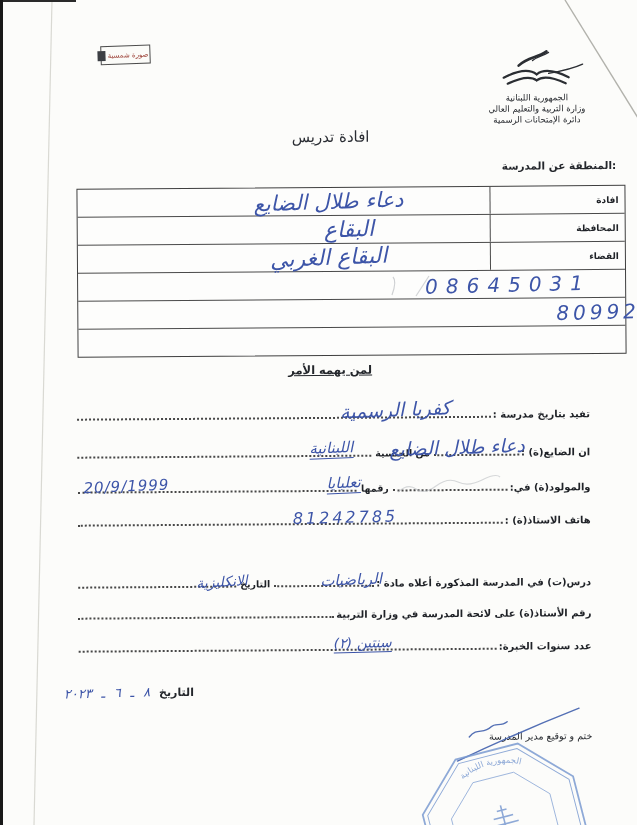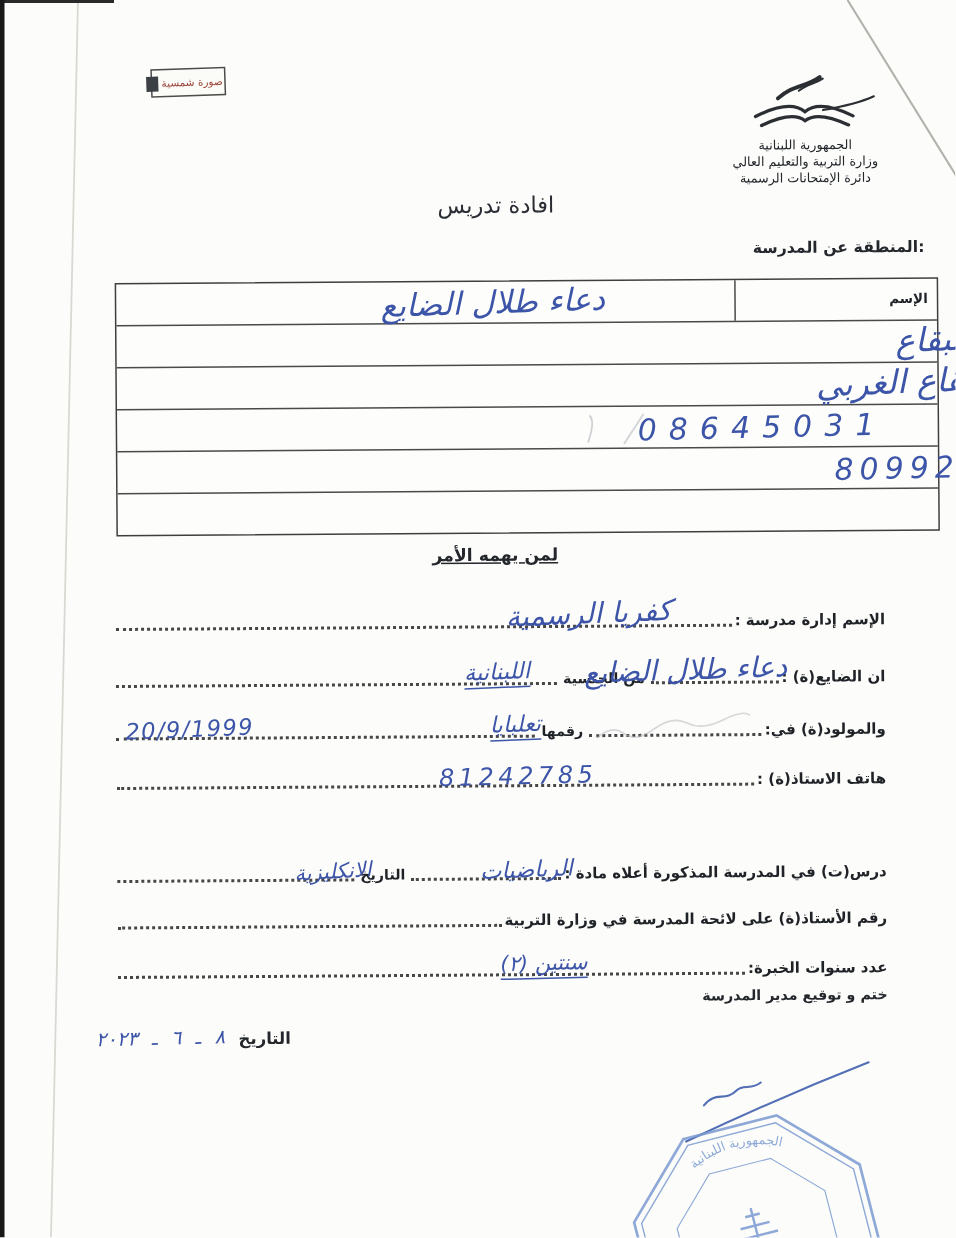--- a/index.html
+++ b/index.html
@@ -50,21 +50,21 @@
   .flines{position:absolute;left:75px;right:47px;top:0;height:825px;}
   .fline{position:absolute;left:0;right:0;height:22px;display:flex;align-items:flex-end;direction:rtl;}
   .flabel,.fmid{font-size:10px;font-weight:bold;white-space:nowrap;padding-bottom:1px;color:#1f2227;}
   .fmid{font-weight:bold;font-size:9.5px;padding:0 2px 1px;}
   .dots{flex:1 1 auto;border-bottom:2px dotted #474747;height:0;margin:0 2px 3px;position:relative;}
   .d85{flex:0 0 85px;} .d100{flex:0 0 100px;} .d115{flex:0 0 115px;}
   .ov{position:absolute;bottom:-4px;}
   .num{direction:ltr;font-style:italic;}
 
   
-  .footer-stamp-label{position:absolute;top:660px;right:47px;font-size:9.5px;font-weight:bold;}
+  .footer-stamp-label{position:absolute;top:732px;right:47px;font-size:9.5px;font-weight:normal;}
   .footer-date{position:absolute;top:684px;left:42px;width:150px;display:flex;direction:rtl;
     align-items:center;gap:9px;}
   .fd-label{font-size:11px;font-weight:bold;white-space:nowrap;}
   .fd-value{font-size:13px;word-spacing:5px;transform:rotate(-1deg);}
 
   .signature-svg{position:absolute;left:415px;top:700px;}
   .stamp-svg{position:absolute;left:405px;top:738px;}
 </style>
 </head>
 <body>
@@ -101,31 +101,33 @@
     <div class="lh-line">وزارة التربية والتعليم العالي</div>
     <div class="lh-line">دائرة الإمتحانات الرسمية</div>
   </div>
 
   <div class="title">افادة تدريس</div>
 
   <div class="sec-heading">المنطقة عن المدرسة:</div>
 
   <div class="info-table">
     <div class="trow">
-      <div class="tlabel">الإسم</div>
+      <div class="tlabel">افادة</div>
       <div class="tvalue">
         <span class="hw" style="font-size:21px;transform:translateX(45px) rotate(-1.5deg);">دعاء طلال الضايع</span>
       </div>
     </div>
     <div class="trow">
+      <div class="tlabel">المحافظة</div>
       <div class="tvalue">
         <span class="hw" style="font-size:22px;transform:translateX(65px) rotate(-2deg);">البقاع</span>
       </div>
     </div>
     <div class="trow">
+      <div class="tlabel">القضاء</div>
       <div class="tvalue">
         <span class="hw" style="font-size:22px;transform:translateX(45px) rotate(-2deg);">البقاع الغربي</span>
       </div>
     </div>
     <div class="trow">
       <div class="tvalue">
         <span class="hw num" style="font-size:20px;letter-spacing:8px;transform:translateX(-50px) rotate(-1deg);">08645031</span>
       </div>
     </div>
     <div class="trow">
@@ -138,21 +140,21 @@
         <span class="hw"></span>
       </div>
     </div>
   </div>
 
   <div class="form-heading">لمن يهمه الأمر</div>
 
   <div class="flines">
 
     <div class="fline" style="top:400px;">
-      <span class="flabel">الإسم إدارة مدرسة :</span>
+      <span class="flabel">تفيد بتاريخ مدرسة :</span>
       <span class="dots">
         <span class="hw ov" style="right:40px;font-size:19px;transform:rotate(-2deg);">كفريا الرسمية</span>
       </span>
     </div>
 
     <div class="fline" style="top:438px;">
       <span class="flabel">ان الضايع(ة) :</span>
       <span class="dots d85">
         <span class="hw ov" style="right:-6px;font-size:19px;transform:rotate(-1.5deg);">دعاء طلال الضايع</span>
       </span>

